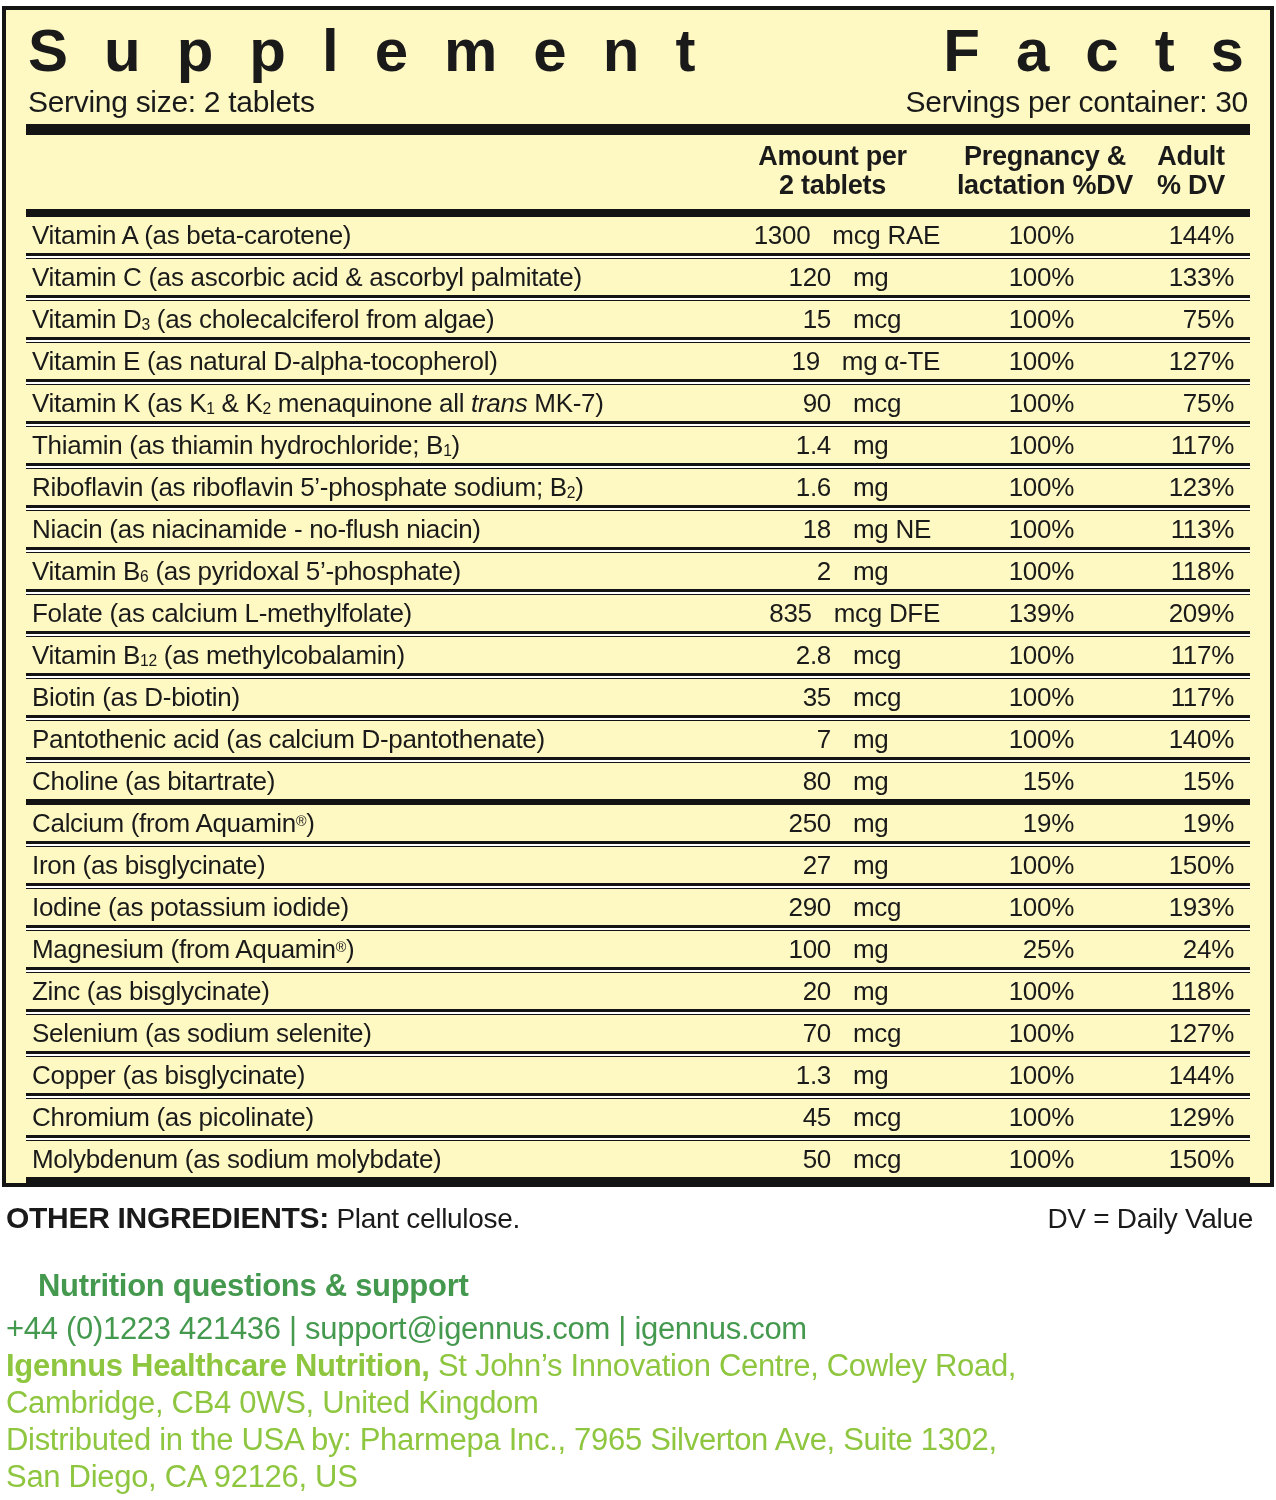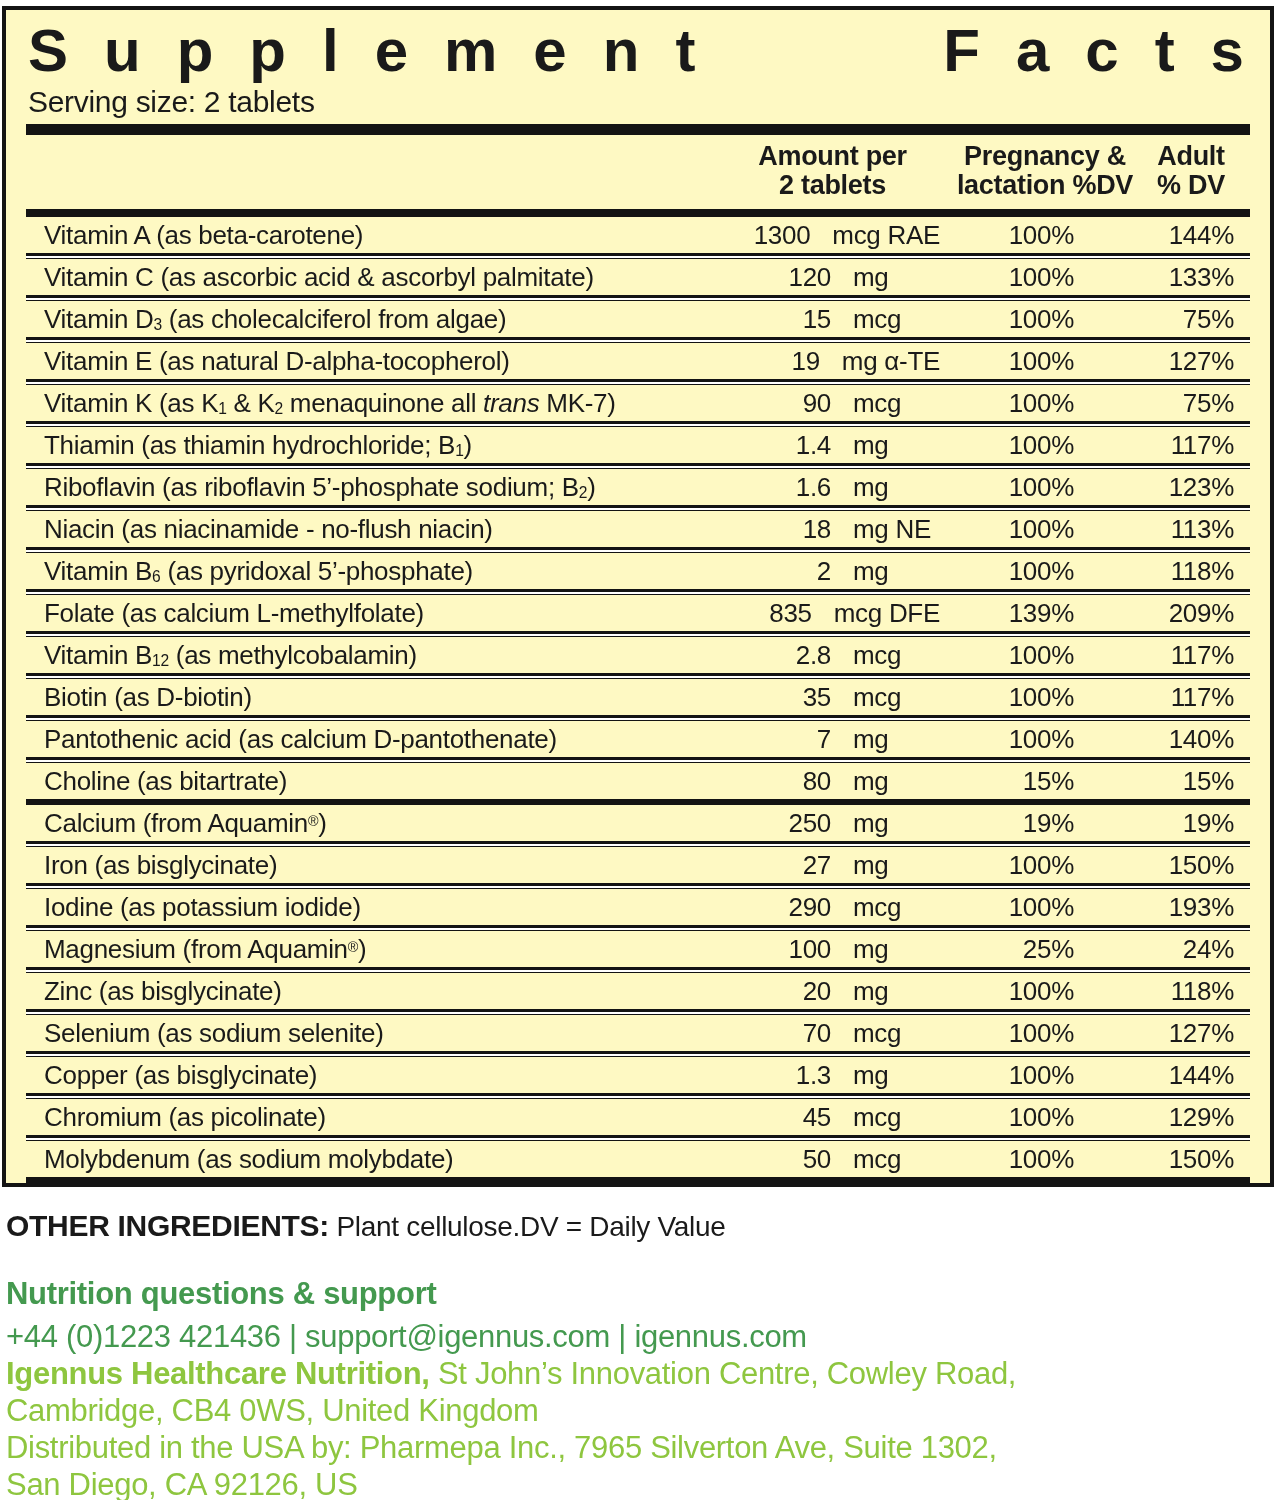--- a/index.html
+++ b/index.html
@@ -56,46 +56,48 @@
   .h-row .ln { display: block; white-space: nowrap; }
 
   
   .t-row {
     display: flex;
     align-items: center;
     height: 36px;
     font-size: 26px;
     white-space: nowrap;
   }
-  .c-name { flex: 1; padding-left: 6px; overflow: hidden; margin-left: 12px; }
+  .c-name { flex: 1; padding-left: 6px; overflow: hidden; }
   .c-amt { width: 215px; display: flex; align-items: baseline; }
   .amt-num { width: 106px; text-align: right; display: inline-block; }
   .amt-unit { padding-left: 22px; }
   .c-preg { width: 150px; text-align: right; padding-right: 16px; }
   .c-adult { width: 160px; text-align: right; padding-right: 16px; }
   .sep { height: 6px; background: linear-gradient(#141414 0 3px, #ffffff 3px 5px, #141414 5px 6px); }
   .sep.thick { background: #141414; }
   sub { font-size: 0.6em; vertical-align: -0.15em; line-height: 0; }
   sup { font-size: 0.55em; vertical-align: 0.45em; line-height: 0; }
   i { font-style: italic; }
 
   
   .footer { padding: 0 23px 0 6px; }
   .oi-row {
     display: flex;
+    justify-content: space-between;
     align-items: baseline;
-    margin-top: 22px;
+    margin-top: 14px;
     font-size: 28px;
   }
   .oi-label { font-weight: bold; font-size: 30px; }
   .support-heading {
     margin-top: 33px;
     font-size: 31px;
     font-weight: bold;
     color: var(--accent-dark-green, #44994f);
+    margin-left: 32px;
   }
   .support-contact {
     margin-top: 7px;
     font-size: 31px;
     color: var(--accent-dark-green, #44994f);
   }
   .addr {
     font-size: 31px;
     line-height: 37px;
     color: var(--accent-light-green, #8ec63f);
@@ -105,20 +107,21 @@
 </head>
 <body>
 
 <div class="label-box">
   <div class="title-row">
     <span class="title-left">Supplement</span>
     <span class="title-right">Facts</span>
   </div>
   <div class="serving-row">
     <span>Serving size: 2 tablets</span>
+    <span>Servings per container: 30</span>
   </div>
   <div class="bar1"></div>
   <div class="h-row">
     <div class="h-spacer"></div>
     <div class="h-amount">
       <span class="ln">Amount per</span>
       <span class="ln">2 tablets</span>
     </div>
     <div class="h-preg">
       <span class="ln">Pregnancy &amp;</span>

